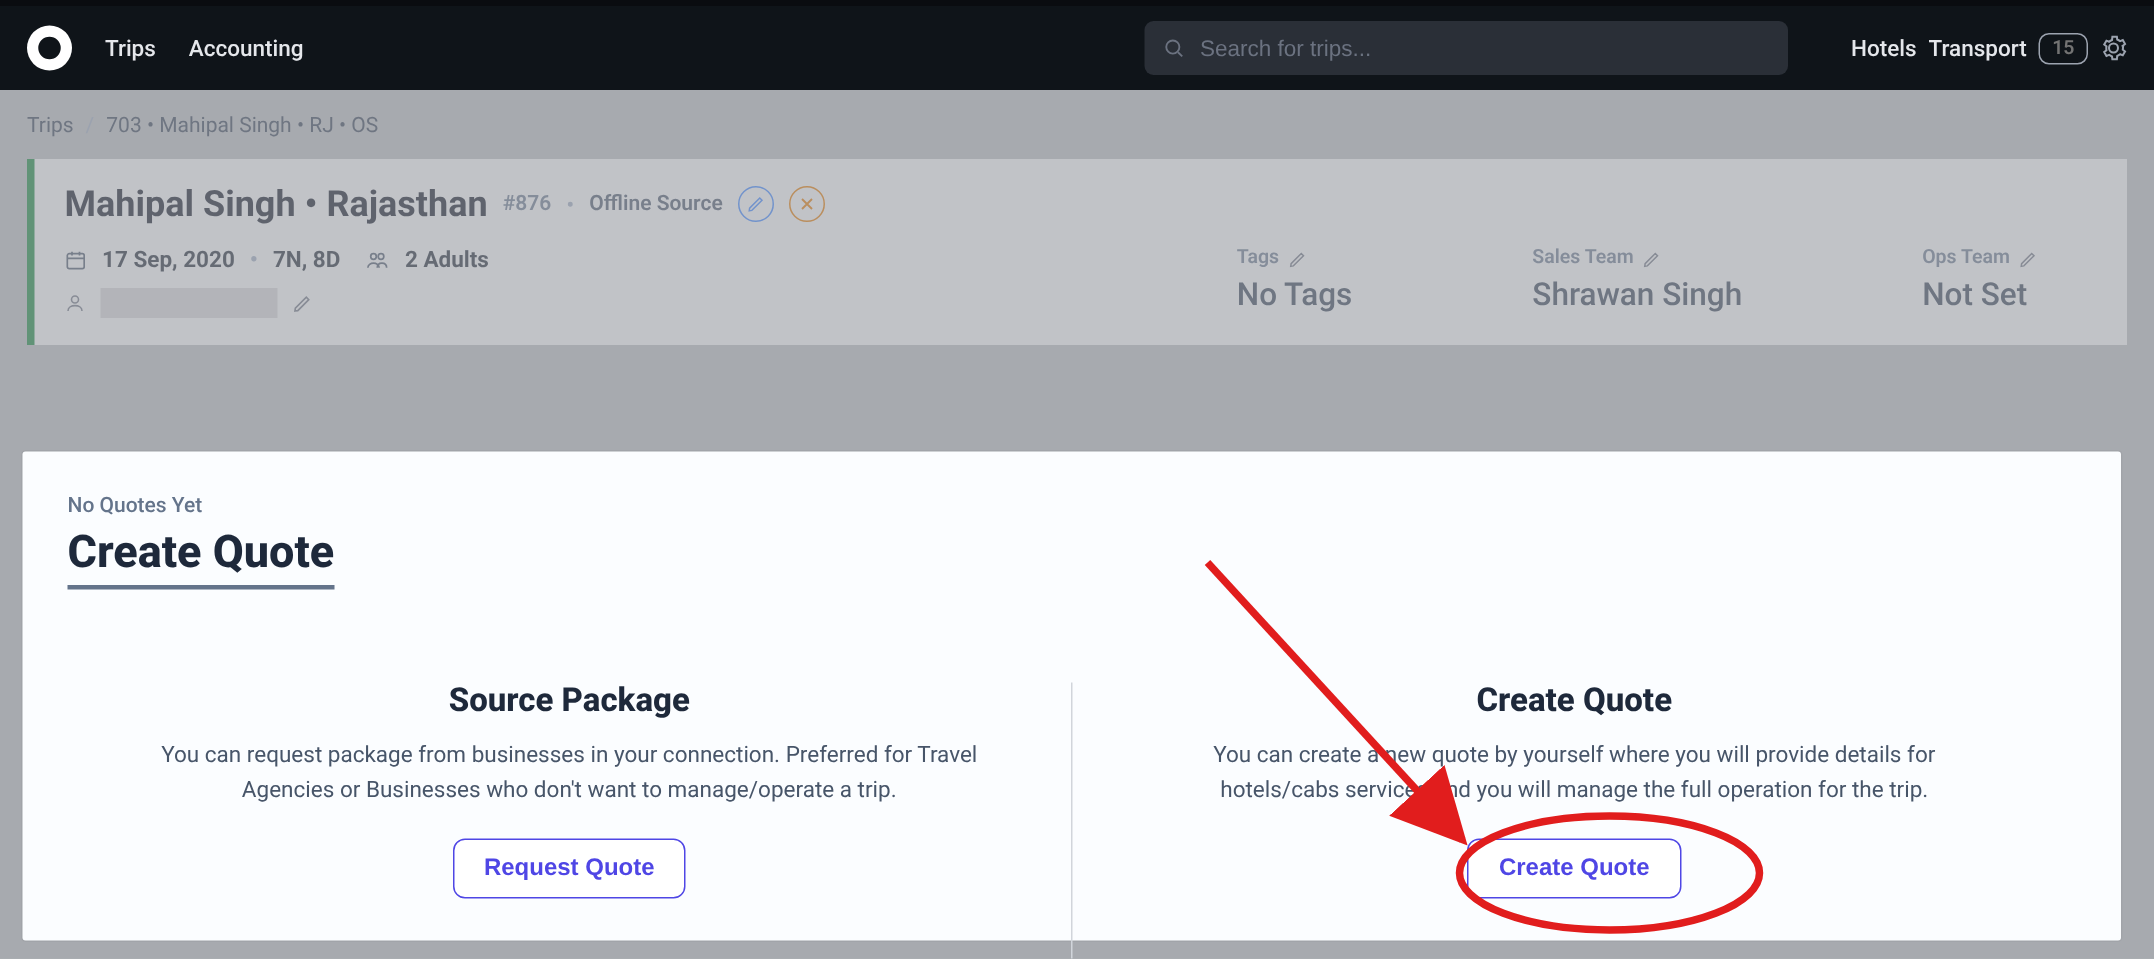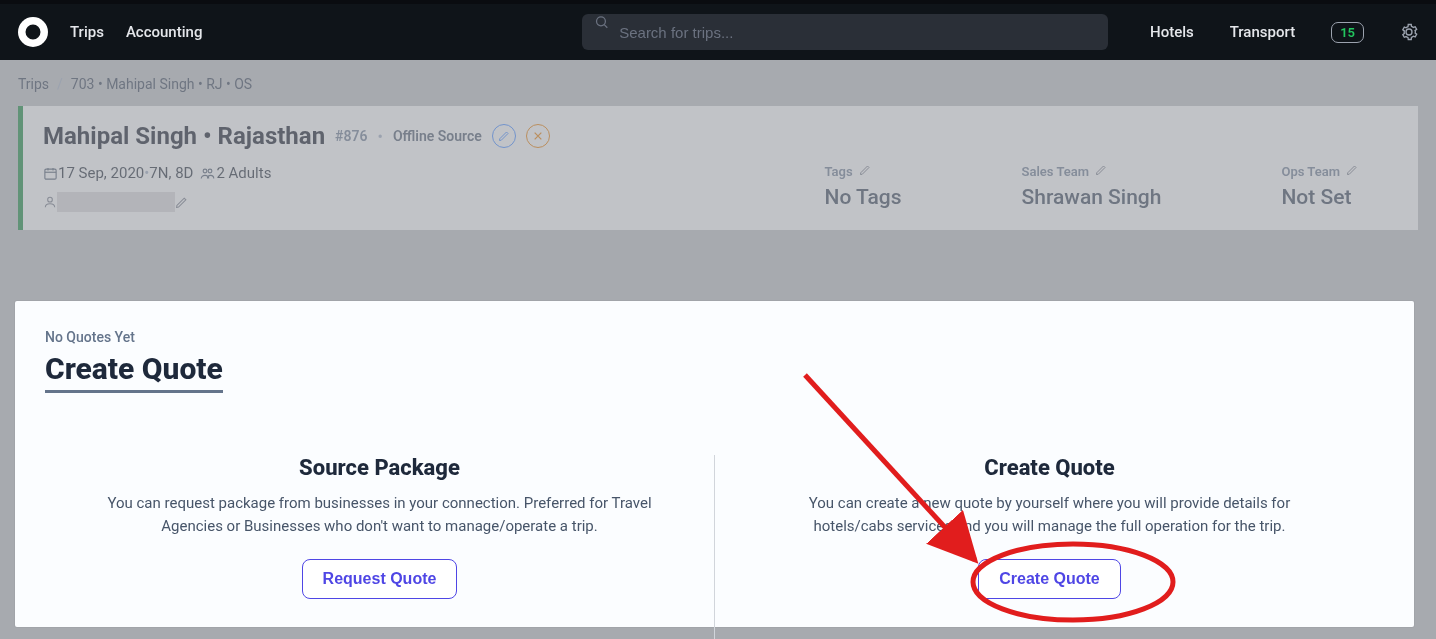--- a/index.html
+++ b/index.html
@@ -24,34 +24,34 @@
   .logo {
     width: 30px; height: 30px; border-radius: 50%;
     background: #fff;
     display: flex; align-items: center; justify-content: center;
     font-weight: 700; color: #0f1419;
   }
   .nav-links { display: flex; gap: 22px; }
   .nav-link { color: #e5e7eb; font-size: 15px; font-weight: 500; cursor: pointer; }
   .nav-spacer { flex: 1; }
   .search-wrap {
-    display: flex; 
+    display: flex; align-items: center;
     background: #2a2f37; border-radius: 6px;
-    height: 36px; width: 526px; padding: 0 12px; gap: 10px;
+    height: 36px; width: 429px; padding: 0 12px; gap: 10px;
   }
   .search-wrap input {
     background: transparent; border: 0; outline: 0;
     color: #cbd5e1; font-size: 15px; width: 100%;
   }
   .search-wrap input::placeholder { color: #6b7280; }
-  .nav-right { display: flex; align-items: center; gap: 36px; margin-left: 20px; }
+  .nav-right { display: flex; align-items: center; gap: 8px; margin-left: 20px; }
   .nav-link-r { color: #e5e7eb; font-size: 15px; font-weight: 500; cursor: pointer; }
   .badge {
     border: 1.5px solid #9ca3af; border-radius: 7px;
-    color: #22c55e; font-size: 13px; font-weight: 600;
+    color: #737373; font-size: 13px; font-weight: 600;
     padding: 2px 8px; cursor: pointer;
   }
   .gear { color: #9ca3af; cursor: pointer; }
 
   .overlay {
     position: absolute; left: 0; right: 0; top: 60px; bottom: 0;
     background: rgba(160,163,168,0.55);
     pointer-events: none;
   }
 
@@ -74,28 +74,28 @@
   .icon-btn {
     width: 24px; height: 24px; border-radius: 50%;
     display: inline-flex; align-items: center; justify-content: center;
     cursor: pointer; background: transparent;
   }
   .icon-btn.edit { border: 1.5px solid #3b82f6; color: #3b82f6; }
   .icon-btn.close { border: 1.5px solid #d97706; color: #d97706; }
 
   .card-row2 { display: flex; gap: 40px; margin-top: 14px; align-items: flex-start; }
   .meta-left { display: flex; flex-direction: column; gap: 10px; }
-  .meta-line { display: flex; align-items: center; font-size: 15px; color: #1f2937; font-weight: 400; }
+  .meta-line { display: flex; align-items: center; gap: 10px; font-size: 15px; color: #1f2937; font-weight: 700; }
   .meta-line .mdot { color: #94a3b8; }
   .redact { background: #c9cbce; width: 118px; height: 20px; display:inline-block; }
   .pencil { color: #6b7280; cursor: pointer; }
 
   .meta-right { margin-left: auto; display: flex; gap: 120px; padding-right: 40px; }
   .meta-col { display: flex; flex-direction: column; gap: 6px; }
-  .meta-label { font-size: 13px; color: #64748b; font-weight: 600; display: flex; align-items: flex-start; gap: 6px; }
+  .meta-label { font-size: 13px; color: #64748b; font-weight: 600; display: flex; align-items: flex-end; gap: 6px; }
   .meta-val { font-size: 21px; color: #334155; font-weight: 500; }
 
   .panel {
     position: absolute;
     left: 15px; right: 22px; top: 301px; bottom: 12px;
     background: #fbfdff;
     border-radius: 2px;
     box-shadow: 0 0 0 1px rgba(0,0,0,0.03);
     padding: 28px 30px 0;
     z-index: 3;

